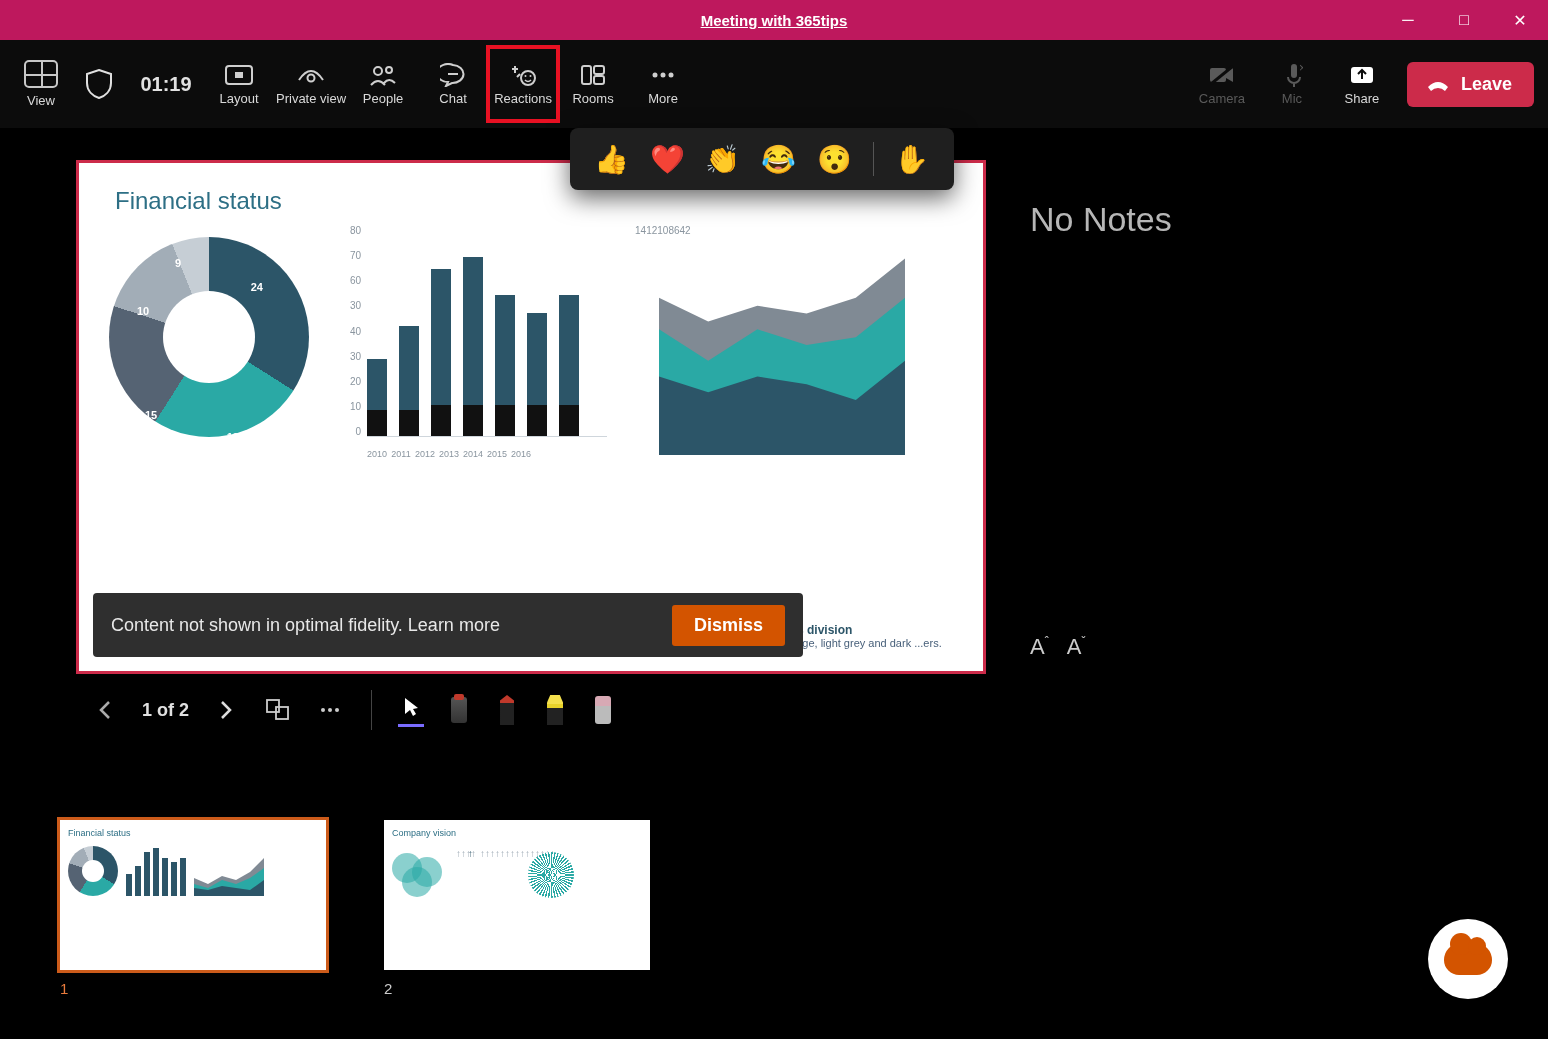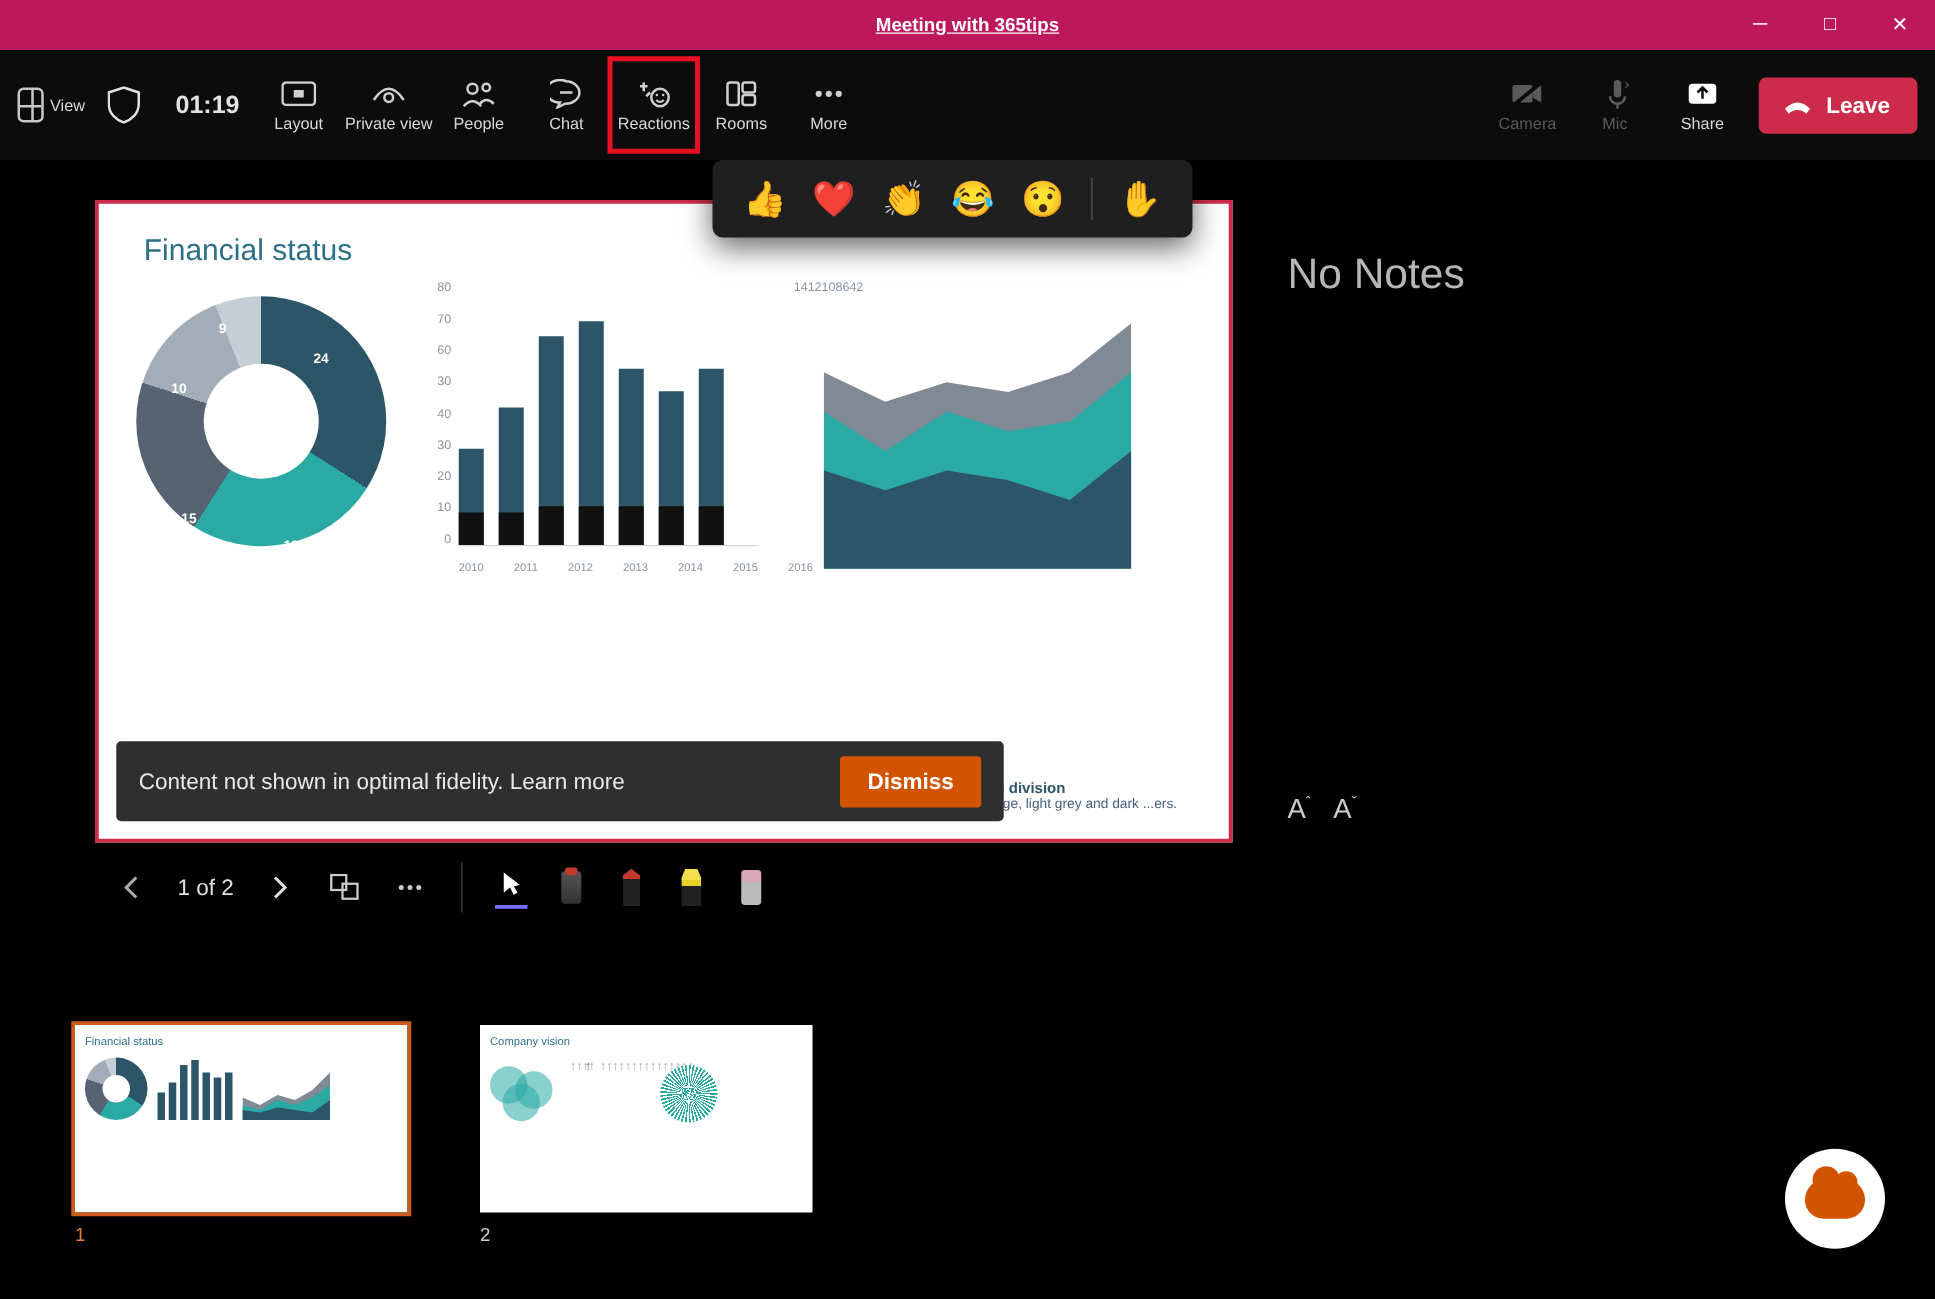--- a/index.html
+++ b/index.html
@@ -12,21 +12,21 @@
   .winbtn { width: 56px; height: 40px; display: inline-flex; align-items: center; justify-content: center; color: #fff; font-size: 16px; cursor: pointer; }
 
   
   .toolbar { height: 88px; background: #0c0c0c; display: flex; align-items: center; padding: 0 14px; gap: 4px; }
   .tbtn { display: flex; flex-direction: column; align-items: center; justify-content: center; gap: 4px; min-width: 66px; height: 70px; color: #d9d9d9; font-size: 13px; border-radius: 6px; cursor: pointer; }
   .tbtn.tight { min-width: 50px; }
   .tbtn.disabled { color: #5a5a5a; }
   .tbtn .ico { width: 30px; height: 24px; display: flex; align-items: center; justify-content: center; }
   .tbtn.highlight { outline: 4px solid #e81123; outline-offset: 0; border-radius: 0; }
 
-  .view-btn { display:flex; flex-direction:row; align-items:center; gap:5px; width:54px; }
+  .view-btn { display:flex; flex-direction:column; align-items:center; gap:5px; width:54px; }
   .view-btn .vsq { width:34px; height:28px; border:2px solid #c8c8c8; border-radius:5px; position:relative;}
   .view-btn .vsq::before { content:""; position:absolute; left:50%; top:0; bottom:0; border-left:2px solid #c8c8c8; }
   .view-btn .vsq::after  { content:""; position:absolute; top:50%; left:0; right:0; border-top:2px solid #c8c8c8; }
 
   .shield { width:54px; height:50px; display:flex; align-items:center; justify-content:center; }
   .timer { font-size:20px; font-weight:700; color:#e2e2e2; min-width:72px; text-align:center;}
 
   .stop-btn { border:1px solid #5a5a5a; background:#1a1a1a; border-radius:6px; padding:12px 22px; font-size:18px; font-weight:600; color:#fff; cursor:pointer; margin:0 14px 0 6px; }
 
   .leave-btn { background:#cc2b4a; color:#fff; font-size:18px; font-weight:600; padding:12px 22px 12px 18px; border-radius:6px; cursor:pointer; display:flex; align-items:center; gap:10px; margin-left:8px; }
@@ -45,21 +45,21 @@
   .chartbox { position:relative; }
   .donut { width:200px; height:200px; border-radius:50%; background: conic-gradient(#2c5568 0 34%, #2aa9a5 34% 59%, #556373 59% 80%, #a2adb7 80% 94%, #c6ced5 94% 100%); display:flex; align-items:center; justify-content:center; margin-top:12px;}
   .donut .hole { width:92px; height:92px; border-radius:50%; background:#fff; }
   .dlabel { position:absolute; color:#fff; font-size:11px; font-weight:600; }
 
   .bars { width:270px; height:240px; position:relative; }
   .y-axis { position:absolute; left:0; top:0; bottom:28px; width:28px; display:flex; flex-direction:column; justify-content:space-between; font-size:10px; color:#8a959f; text-align:right; padding-right:4px;}
   .plot { position:absolute; left:30px; right:0; top:6px; bottom:28px; border-bottom:1px solid #cfd6dc; display:flex; align-items:flex-end; gap:12px;}
   .bar { width:20px; background:#2c5568; position:relative;}
   .bar .base { position:absolute; bottom:0; left:0; right:0; height:18%; background:#111;}
-  .x-axis { position:absolute; left:30px; right:0; bottom:6px; display:flex; gap:24px; font-size:9px; color:#8a959f;}
+  .x-axis { position:absolute; left:30px; right:0; bottom:6px; display:flex; gap:4px; font-size:9px; color:#8a959f;}
   .x-axis span { width:20px; text-align:center; }
 
   .area { width:270px; height:240px; position:relative; }
   .area .y2 { position:absolute; left:0; top:0; bottom:10px; width:22px; display:flex; flex-direction:row; justify-content:space-between; font-size:10px; color:#8a959f; text-align:right; padding-right:4px;}
   .area svg { position:absolute; left:24px; top:10px; right:0; bottom:10px; }
 
   
   .banner { position:absolute; left:14px; bottom:14px; right:110px; max-width:710px; height:64px; background:#2f2f2f; border-radius:4px; display:flex; align-items:center; padding:0 18px; gap:20px; color:#e8e8e8;}
   .banner .msg { font-size:18px; }
   .banner .lm { cursor:pointer; }
@@ -67,21 +67,21 @@
   .snips { position:absolute; right:16px; bottom:22px; width:180px; font-size:11px; color:#48607a;}
   .snips b { color:#2c5568; font-size:12px;}
 
   
   .notes-pane { position:absolute; top:200px; left:1030px; right:20px; height:470px; color:#999; }
   .notes-pane h1 { font-size:34px; font-weight:400; color:#b6b6b6; }
   .font-ctl { position:absolute; bottom:10px; left:0; display:flex; gap:18px; font-size:22px; color:#ccc;}
   .font-ctl div { cursor:pointer; }
 
   
-  .pbar { position:absolute; top:690px; left:90px; display:flex; align-items:center; gap:22px; color:#c9c9c9; }
+  .pbar { position:absolute; top:690px; left:90px; display:flex; align-items:center; gap:22px; color:#c9c9c9;font-weight:bold; }
   .pbtn { width:30px; height:30px; display:flex; align-items:center; justify-content:center; cursor:pointer; border-radius:4px; }
   .pbar .pageind { font-size:18px; color:#e0e0e0; }
   .pbar .vsep { width:1px; height:40px; background:#444; margin:0 4px;}
   .tool-ico { width:26px; height:34px; display:flex; align-items:center; justify-content:center; }
 
   
   .thumbs { position:absolute; top:820px; left:60px; display:flex; gap:58px; }
   .thumb { display:flex; flex-direction:column; gap:10px; }
   .thumb .frame { width:266px; height:150px; background:#fff; color:#333; font-size:8px; padding:8px; position:relative; overflow:hidden;}
   .thumb.active .frame { outline:3px solid #cc5b1a; }

